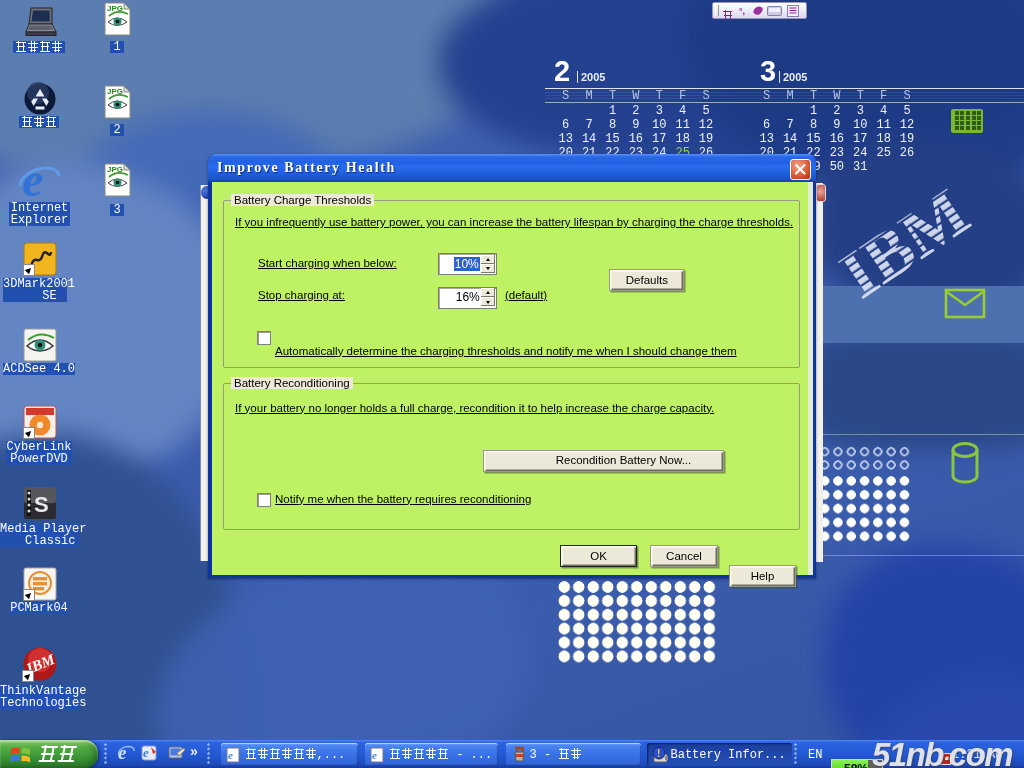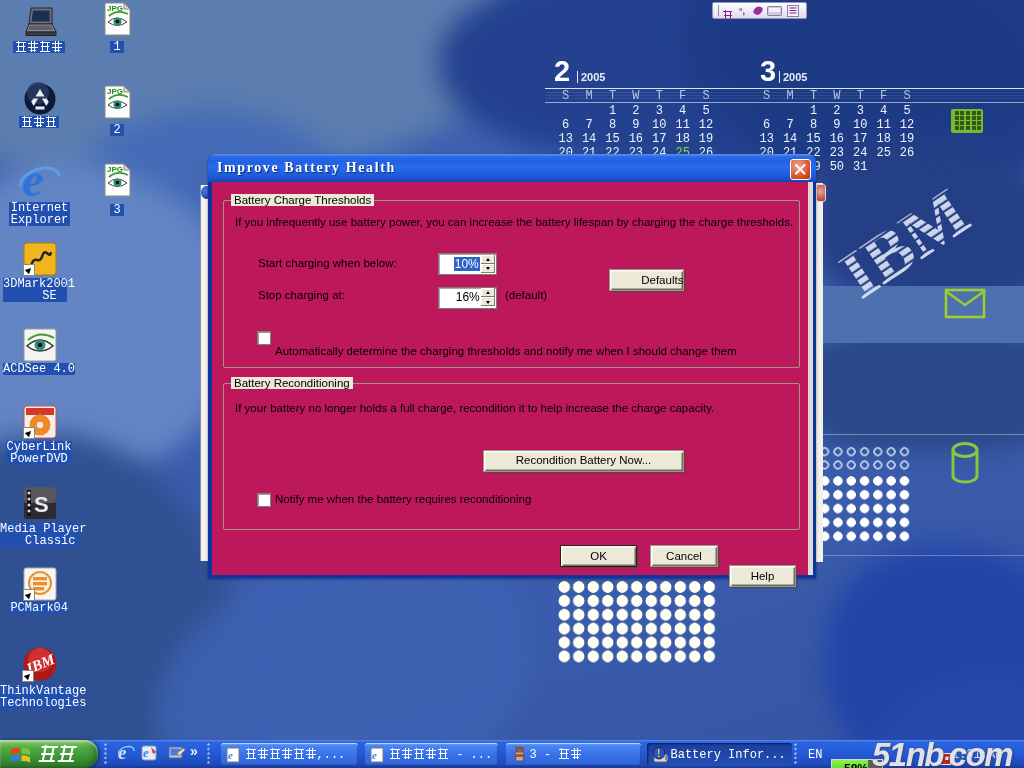--- a/index.html
+++ b/index.html
@@ -30,24 +30,24 @@
 .crow span{width:23.4px;text-align:center;line-height:14px;}
 .chead{color:#b6c4e4;height:15px;}
 .grn{color:#8ede33;}
 
 #dlg{position:absolute;left:208px;top:154px;width:608px;height:424px;background:#10349f;border-radius:8px 8px 0 0;box-shadow:0 1px 3px rgba(0,0,30,.45);}
 #tbar{position:absolute;left:0;top:0;width:608px;height:27.5px;border-radius:8px 8px 0 0;
 background:linear-gradient(180deg,#5a96f2 0%,#2a68e8 10%,#2161e2 30%,#2a6cf0 45%,#1f5fdd 70%,#1a51c4 92%,#1241ad 100%);}
 #tbar .cap{position:absolute;left:9px;top:5.5px;font:bold 14px "Liberation Serif";letter-spacing:1.6px;color:#fff;text-shadow:1px 1px 1px rgba(10,30,100,.85);}
 #xbtn{position:absolute;right:5.5px;top:4.5px;width:19px;height:19px;border-radius:3px;border:1.4px solid #fff;
 background:radial-gradient(circle at 35% 28%,#f2a184 0%,#e2704c 40%,#cc4722 75%,#a62f10 100%);}
-#client{position:absolute;left:3.5px;top:27.5px;width:601px;height:393px;background:#be185d;font:11.5px "Liberation Sans";color:#000;}
+#client{position:absolute;left:3.5px;top:27.5px;width:601px;height:393px;background:#bef264;font:11.5px "Liberation Sans";color:#000;}
 .group{position:absolute;border:1px solid #9a9a83;border-radius:2px;}
 .glabel{position:absolute;top:-7px;left:7px;background:#ece9d8;padding:0 3px;font:11.5px "Liberation Sans";}
-.lab{position:absolute;white-space:nowrap;}
+.lab{position:absolute;white-space:nowrap;text-decoration:underline;}
 .btn{position:absolute;background:#ece9d8;border:1px solid #9a9889;box-shadow:1.5px 1.5px 0 rgba(70,70,58,.55),inset 1.5px 1.5px 0 #fffef4,inset -1.5px -1.5px 0 #6f6e63;
 font:11.5px "Liberation Sans";color:#000;text-align:center;}
 .btn.def{border:1.5px solid #23231e;}
 .spin{position:absolute;width:57px;height:20px;background:#fff;border:1px solid #7c7c72;box-shadow:inset 1px 1px 0 #a8a89c;}
 .spin .val{position:absolute;right:16px;top:2.5px;font:12px "Liberation Sans";}
 .sb{position:absolute;right:0.5px;width:14px;height:9px;background:#ece9d8;box-shadow:inset -1px -1px 0 #7a7a6e,inset 1px 1px 0 #fff;}
 .sb i{position:absolute;left:4.5px;width:0;height:0;border-left:2.5px solid rgba(0,0,0,0);border-right:2.5px solid rgba(0,0,0,0);}
 .sb.up i{top:3px;border-bottom:3.2px solid #000;}
 .sb.dn i{top:3.5px;border-top:3.2px solid #000;}
 .cb{position:absolute;width:12px;height:12px;background:#fff;border:1px solid #82827a;box-shadow:inset 1px 1px 0 #9a9a8e;}
@@ -307,21 +307,21 @@
    Classic</div>
 
  <svg class="abs" style="left:23px;top:567px;" width="34" height="34">
   <rect x="1" y="1" width="32" height="32" rx="2" fill="#f8f6f2" stroke="#aaa"></rect>
   <circle cx="17" cy="16" r="11" fill="#f5f0e6" stroke="#e89030" stroke-width="2"></circle>
   <rect x="10" y="10" width="14" height="3.4" fill="#e89030"></rect>
   <rect x="10" y="15" width="14" height="3.4" fill="#e89030"></rect>
   <rect x="10" y="20" width="11" height="3.4" fill="#e89030"></rect>
  </svg>
  <div class="shortcut" style="left:23px;top:589px;"></div>
- <div class="dlabel" style="left:10px;top:602px;width:58px;height:12px;text-align:right;">PCMark04</div>
+ <div class="dlabel" style="left:10px;top:602px;width:58px;height:12px;">PCMark04</div>
 
  <svg class="abs" style="left:21px;top:645px;" width="38" height="38">
   <circle cx="19" cy="19" r="16.5" fill="#b01818"></circle>
   <circle cx="19" cy="15" r="12" fill="#d03030"></circle>
   <text x="5" y="24" font-family="Liberation Serif" font-size="15" font-weight="bold" font-style="italic" fill="#fff" transform="rotate(-22 19 19)">IBM</text>
  </svg>
  <div class="shortcut" style="left:22px;top:670px;"></div>
  <div class="dlabel" style="left:0px;top:685px;width:79px;height:24px;">ThinkVantage
 Technologies</div>
 
@@ -390,28 +390,28 @@
   <div class="spin" style="left:226.3px;top:105px;">
     <span class="val">16%</span>
     <span class="sb up" style="top:0.5px;">
             <i></i>
           </span>
           <span class="sb dn" style="top:9.5px;">
             <i></i>
           </span>
   </div>
   <div class="lab" style="left:293.5px;top:107.5px;">(default)</div>
-  <div class="btn" style="left:397.9px;top:87.2px;width:73px;height:20px;line-height:20px;text-align:right;">Defaults</div>
+  <div class="btn" style="left:397.9px;top:87.2px;width:73px;height:20px;line-height:20px;">Defaults</div>
   <div class="cb" style="left:45.5px;top:149.5px;"></div>
   <div class="lab" style="left:63.5px;top:163px;text-align:center;">Automatically determine the charging thresholds and notify me when I should change them</div>
   <div class="group" style="left:11.5px;top:201.5px;width:575px;height:144.5px;">
           <span class="glabel">Battery Reconditioning</span>
         </div>
   <div class="lab" style="left:23.5px;top:220px;">If your battery no longer holds a full charge, recondition it to help increase the charge capacity.</div>
-  <div class="btn" style="left:271.5px;top:268.5px;width:199px;height:19.5px;line-height:19.5px;">Recondition Battery Now...</div>
+  <div class="btn" style="left:271.5px;top:268.5px;width:199px;height:19.5px;line-height:19.5px;padding-left:40px;">Recondition Battery Now...</div>
   <div class="cb" style="left:45.5px;top:311.5px;"></div>
   <div class="lab" style="left:63.5px;top:311px;text-align:center;">Notify me when the battery requires reconditioning</div>
   <div class="btn def" style="left:348.5px;top:363px;width:75px;height:20px;line-height:20px;">OK</div>
   <div class="btn" style="left:438.5px;top:363.5px;width:66px;height:20px;line-height:20px;">Cancel</div>
   <div class="btn" style="left:517.5px;top:383px;width:65px;height:20px;line-height:20px;">Help</div>
  </div>
  <div class="abs" style="right:3.2px;top:27.5px;width:5px;height:393px;background:#e3ece2;opacity:.92;"></div>
 </div>
 
 <div id="taskbar">

